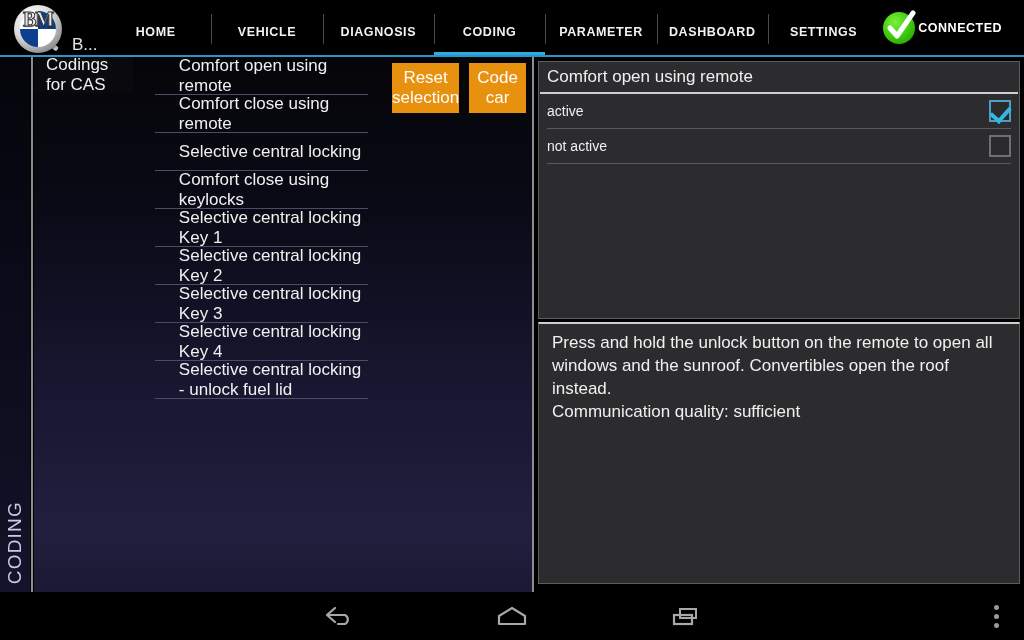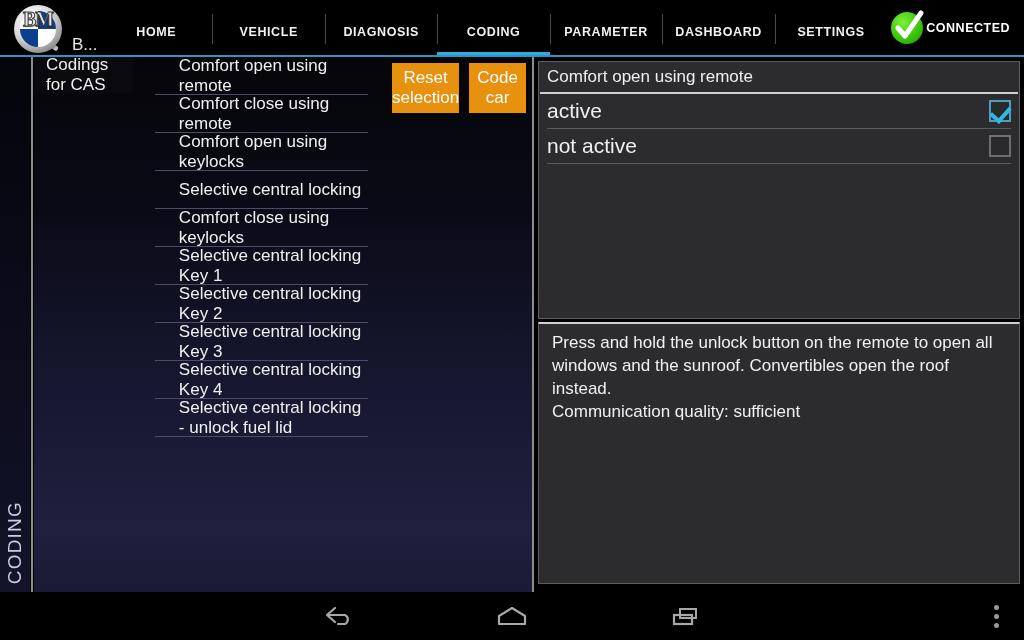--- a/index.html
+++ b/index.html
@@ -102,21 +102,21 @@
     position: absolute;
     left: 0; right: 0; bottom: 3px;
     height: 5px;
     background: transparent;
   }
   .tab.active .tab-underline { background: #2bade0; }
   .conn {
     flex: 0 0 auto;
     display: flex; align-items: center;
     height: 55px;
-    padding-right: 14px;
+    padding-right: 22px;
     padding-left: 4px;
   }
   .conn-dot {
     position: relative;
     width: 32px; height: 32px; border-radius: 50%;
     background: radial-gradient(circle at 38% 32%, #7cf03a 0%, #39c60a 55%, #1f9400 100%);
     flex: 0 0 auto;
     margin-right: 3px;
   }
   .conn-dot svg { position: absolute; left: -1px; top: -3px; }
@@ -224,21 +224,21 @@
   }
   .right-title-rule {
     height: 2px; background: #cfcfcf; margin: 0 1px;
   }
   .opt-row {
     height: 35px;
     display: flex; align-items: center;
     margin: 0 8px;
     border-bottom: 1px solid #5a5a5c;
     color: #f0f0f0;
-    font-size: 21px;
+    font-size: 14px;
   }
   .opt-label { flex: 1 1 auto; }
   .cbox {
     width: 22px; height: 22px;
     border: 2px solid #6f6f71;
     background: #2a2a2c;
     position: relative;
     flex: 0 0 auto;
   }
   .cbox.checked { border-color: #4f9dc0; }
@@ -360,21 +360,20 @@
   </div>
   <div class="side-divider"></div>
 
   <div class="left-panel">
     <div class="list-title">Codings for CAS</div>
     <div class="list-title-rule"></div>
 
     <div class="list-scroll">
       <div class="list-item">Comfort open using remote</div>
       <div class="list-item">Comfort close using remote</div>
-      <div class="list-item">Comfort open using keylocks</div>
       <div class="list-item">Selective central locking</div>
       <div class="list-item">Comfort close using keylocks</div>
       <div class="list-item">Selective central locking Key 1</div>
       <div class="list-item">Selective central locking Key 2</div>
       <div class="list-item">Selective central locking Key 3</div>
       <div class="list-item">Selective central locking Key 4</div>
       <div class="list-item">Selective central locking - unlock fuel lid</div>
     </div>
 
     <div class="list-foot-rule"></div>

